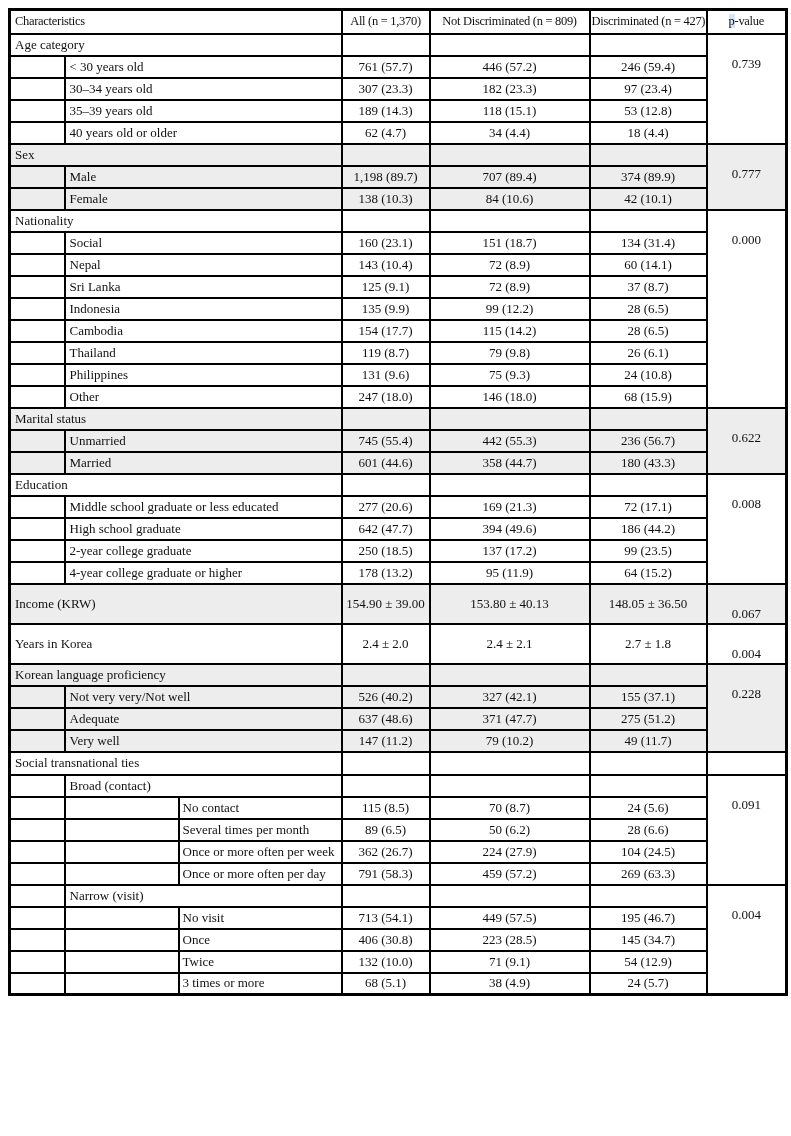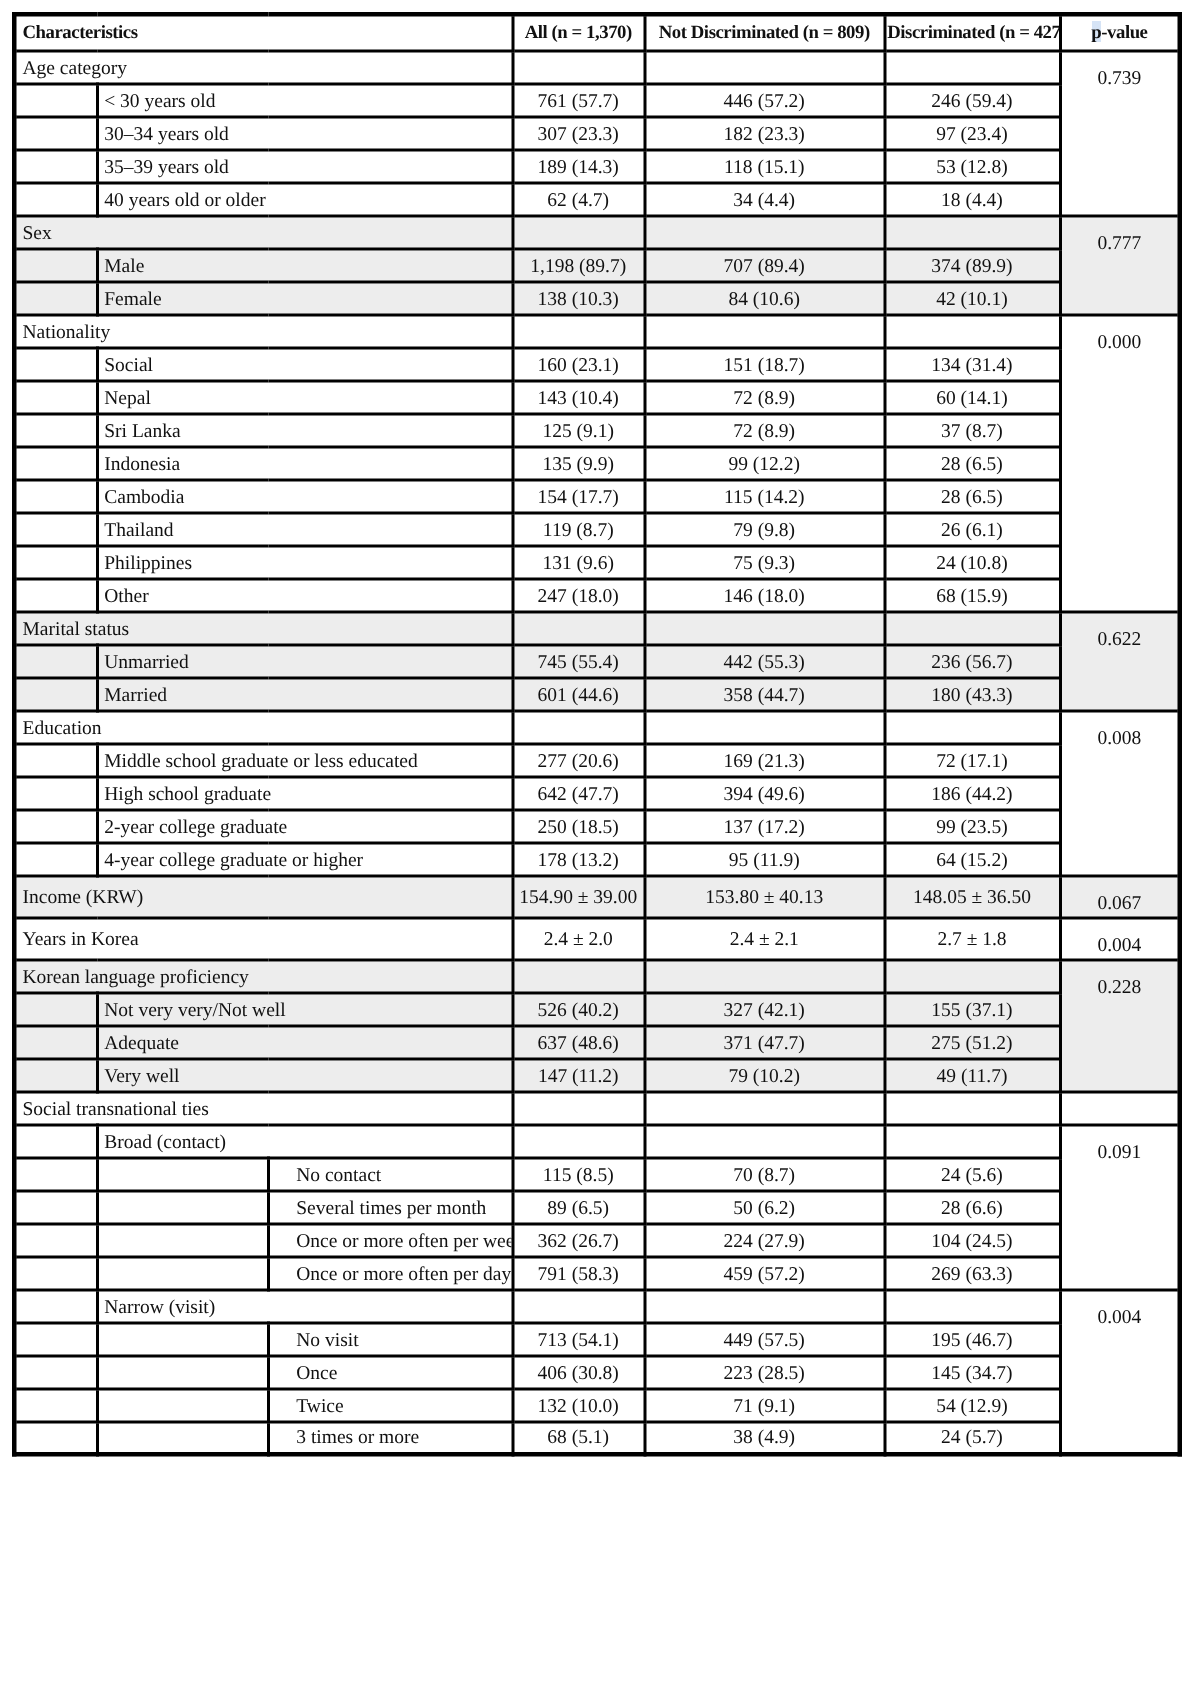--- a/index.html
+++ b/index.html
@@ -14,30 +14,30 @@
     border:3px solid var(--border);
   }
   .char-table th, .char-table td {
     border:2px solid var(--border);
     overflow:hidden; white-space:nowrap;
     background:#ffffff;
   }
   .char-table thead tr { height:24px; }
   .char-table tbody tr { height:22px; }
   .char-table th {
-    font-size:12.5px; font-weight:bold; letter-spacing:-0.3px;
+    font-size:12.5px; font-weight:normal; letter-spacing:-0.3px;
     text-align:center; vertical-align:middle; padding:0 1px;
   }
   .char-table th.first-col { text-align:left; padding-left:4px; }
   .char-table th.pcol::first-letter { background-color:var(--hl); }
   .char-table td { font-size:13px; vertical-align:middle; }
   .char-table td.label { text-align:left; padding-left:4px; }
-  .char-table td.sub2label { padding-left:18px; }
+  .char-table td.sub2label { padding-left:3px; }
   .char-table td.val { text-align:center; }
-  .char-table td.pcell { text-align:center; vertical-align:top; padding-top:8px; line-height:17px; }
+  .char-table td.pcell { text-align:center; vertical-align:top; padding-top:20px; line-height:17px; }
   .char-table tr.shaded > td { background:var(--shade); }
 </style>
 </head>
 <body>
 
 <table class="char-table">
   <colgroup>
     <col style="width:55px">
       <col style="width:114px">
       <col style="width:163px">

